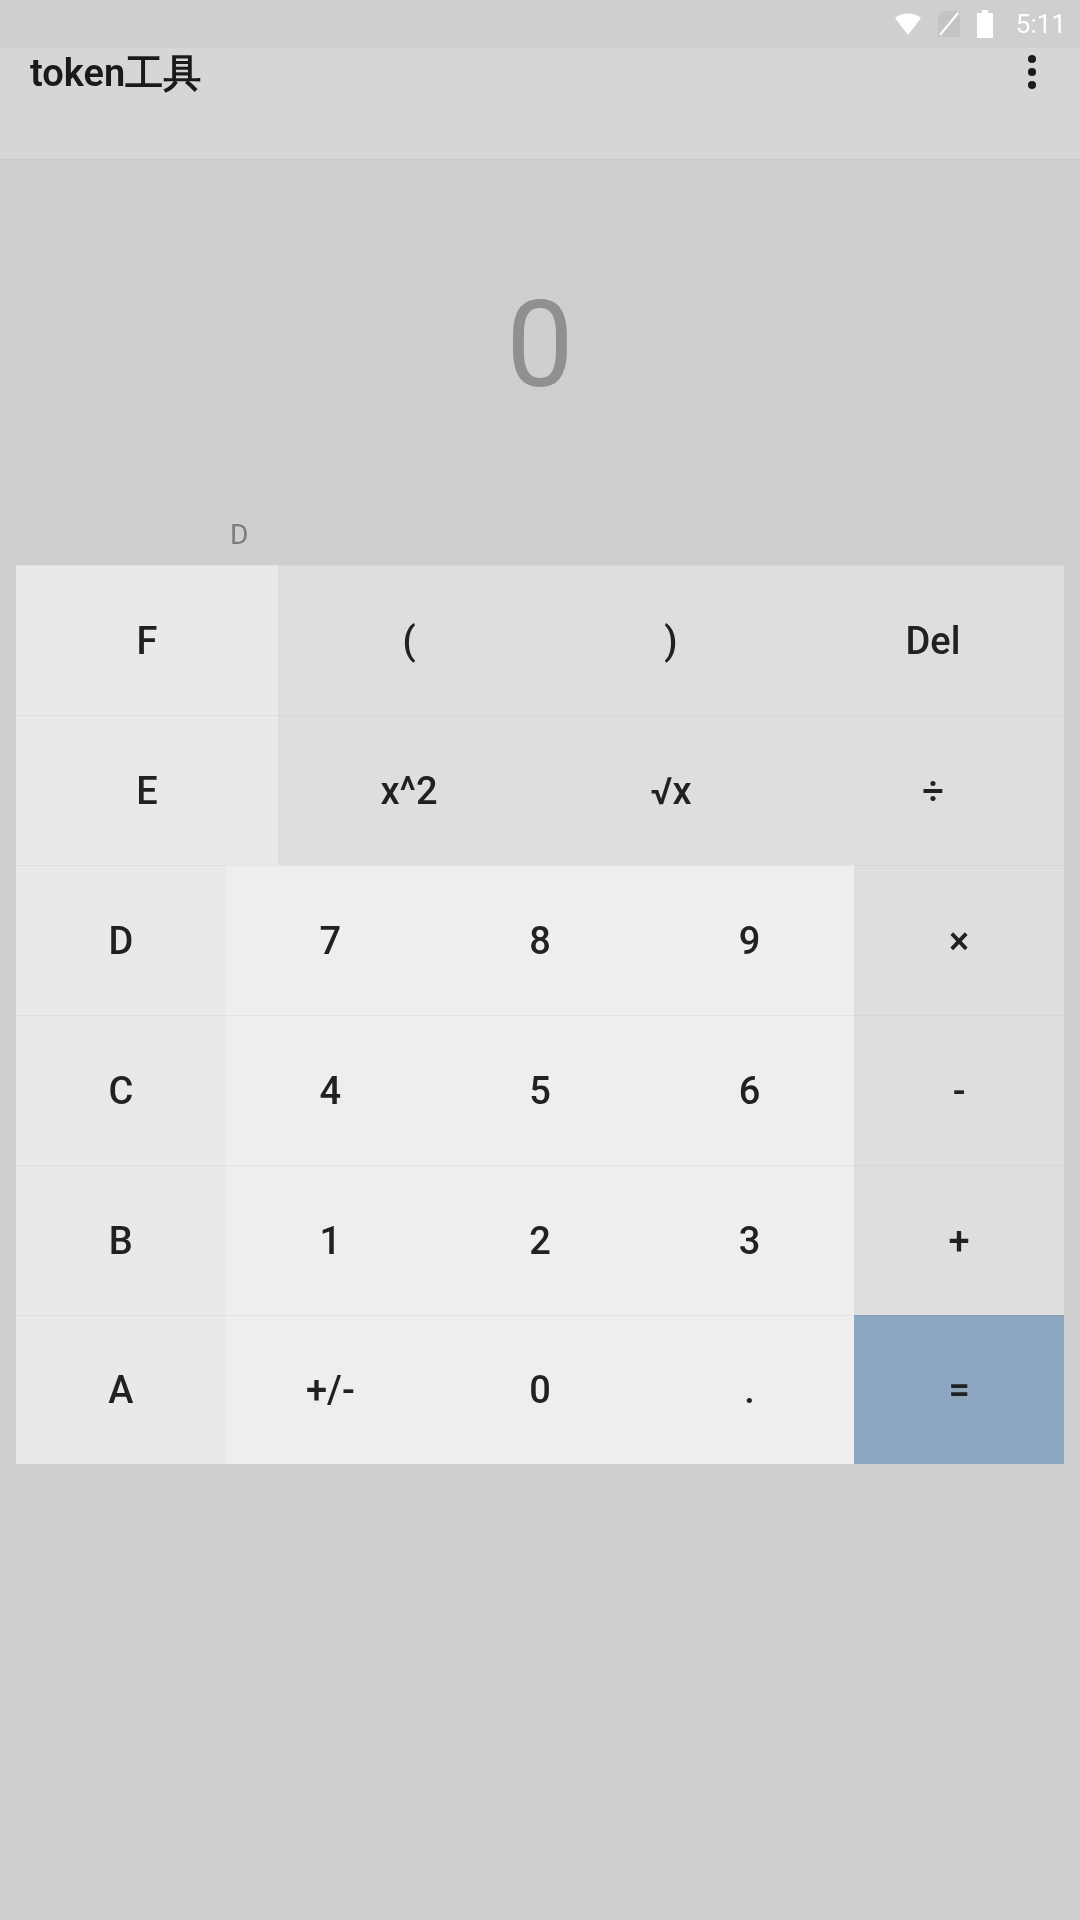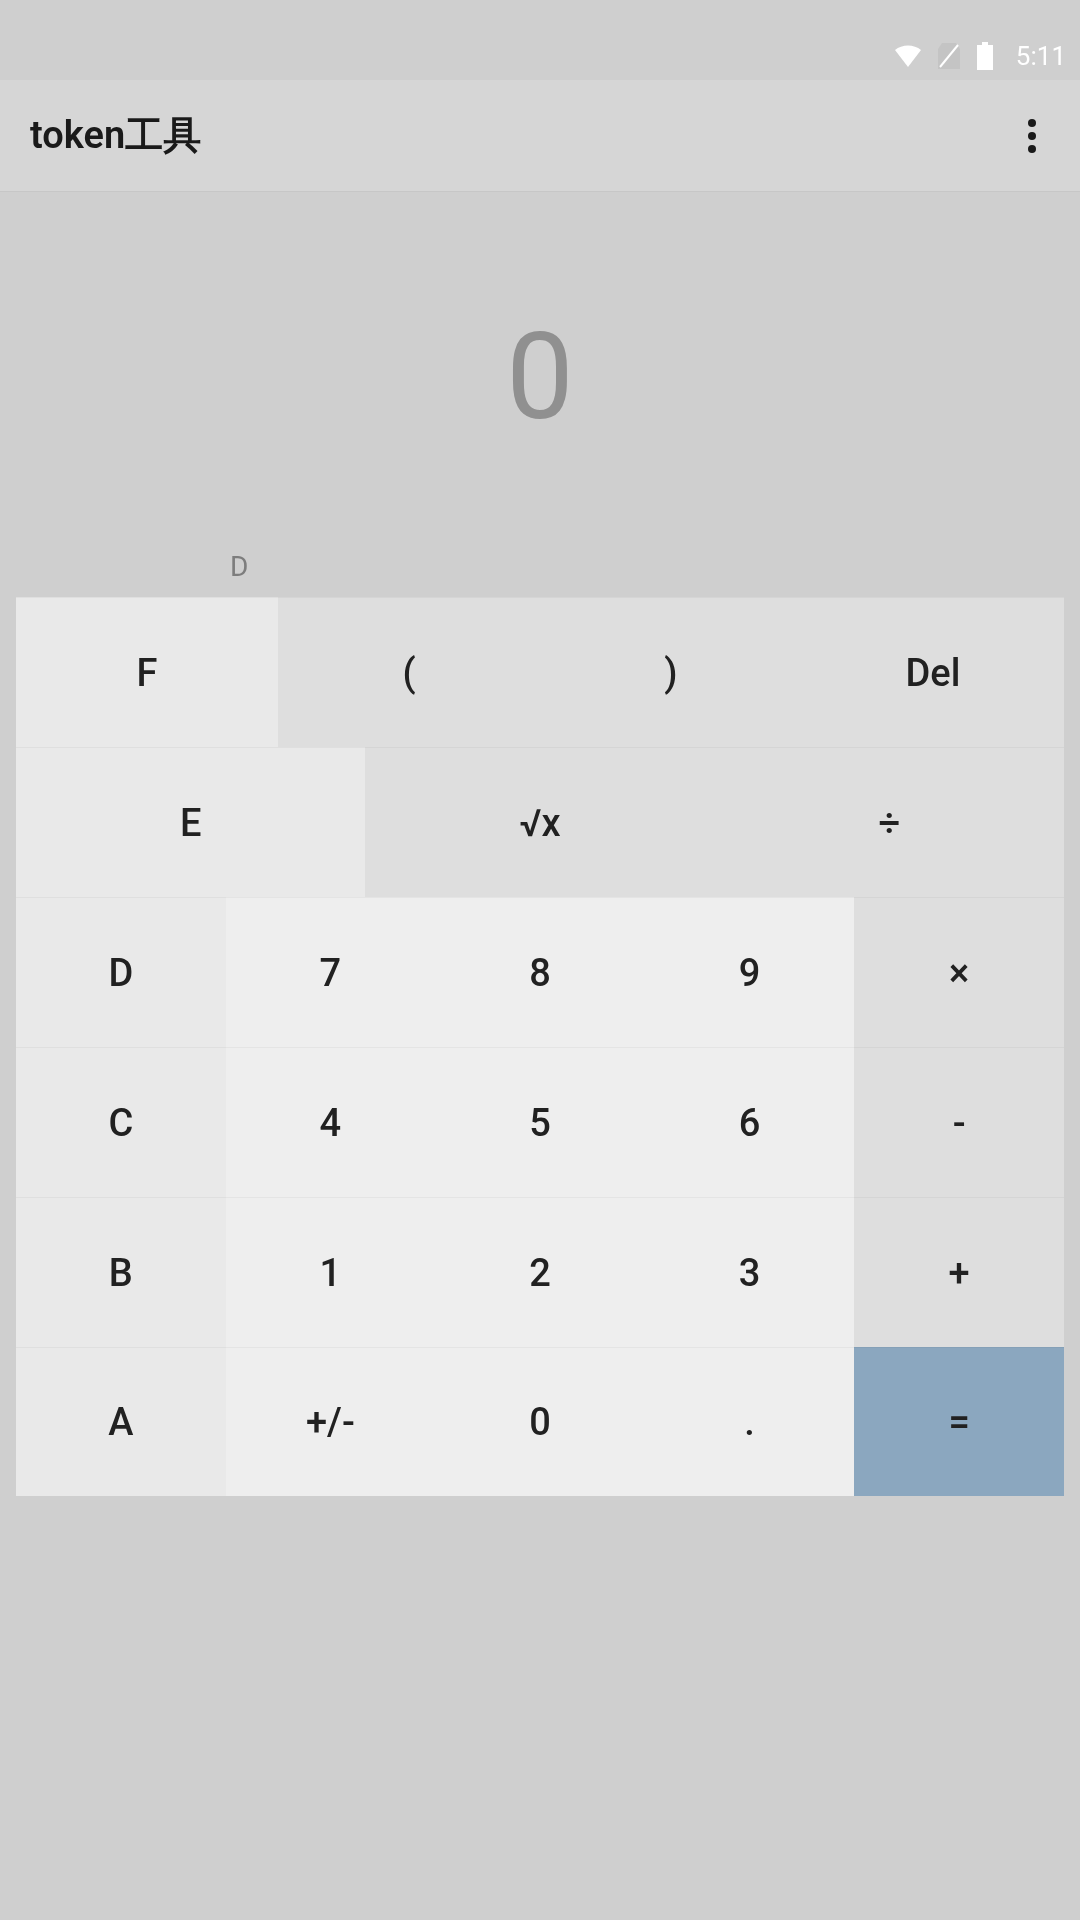--- a/index.html
+++ b/index.html
@@ -15,34 +15,33 @@
       overflow: hidden;
       position: relative;
     }
     .status-bar {
       height: 48px;
       display: flex;
       justify-content: flex-end;
       align-items: center;
       padding-right: 14px;
       gap: 16px;
-      margin-top: 32px;
     }
     .status-bar svg { display: block; }
     .status-time {
       color: #ffffff;
       font-size: 26px;
       font-weight: 400;
       margin-left: 6px;
     }
     .app-bar {
       height: 112px;
       background: #d6d6d6;
       display: flex;
-      align-items: center;
+      align-items: flex-start;
       justify-content: space-between;
       padding: 0 24px 0 30px;
       border-bottom: 1px solid #c7c7c7;
     }
     .app-title {
       color: #1a1a1a;
       font-size: 38px;
       font-weight: 600;
     }
     .more-icon {
@@ -141,20 +140,21 @@
 
 <div class="keypad">
   <div class="kp-row">
     <div class="kp-btn col-hex">F</div>
     <div class="kp-btn col-func">(</div>
     <div class="kp-btn col-func">)</div>
     <div class="kp-btn col-func">Del</div>
   </div>
   <div class="kp-row">
     <div class="kp-btn col-hex">E</div>
+    <div class="kp-btn col-func">x^2</div>
     <div class="kp-btn col-func">√x</div>
     <div class="kp-btn col-op">÷</div>
   </div>
   <div class="kp-row">
     <div class="kp-btn col-hex">D</div>
     <div class="kp-btn col-num">7</div>
     <div class="kp-btn col-num">8</div>
     <div class="kp-btn col-num">9</div>
     <div class="kp-btn col-op">×</div>
   </div>

